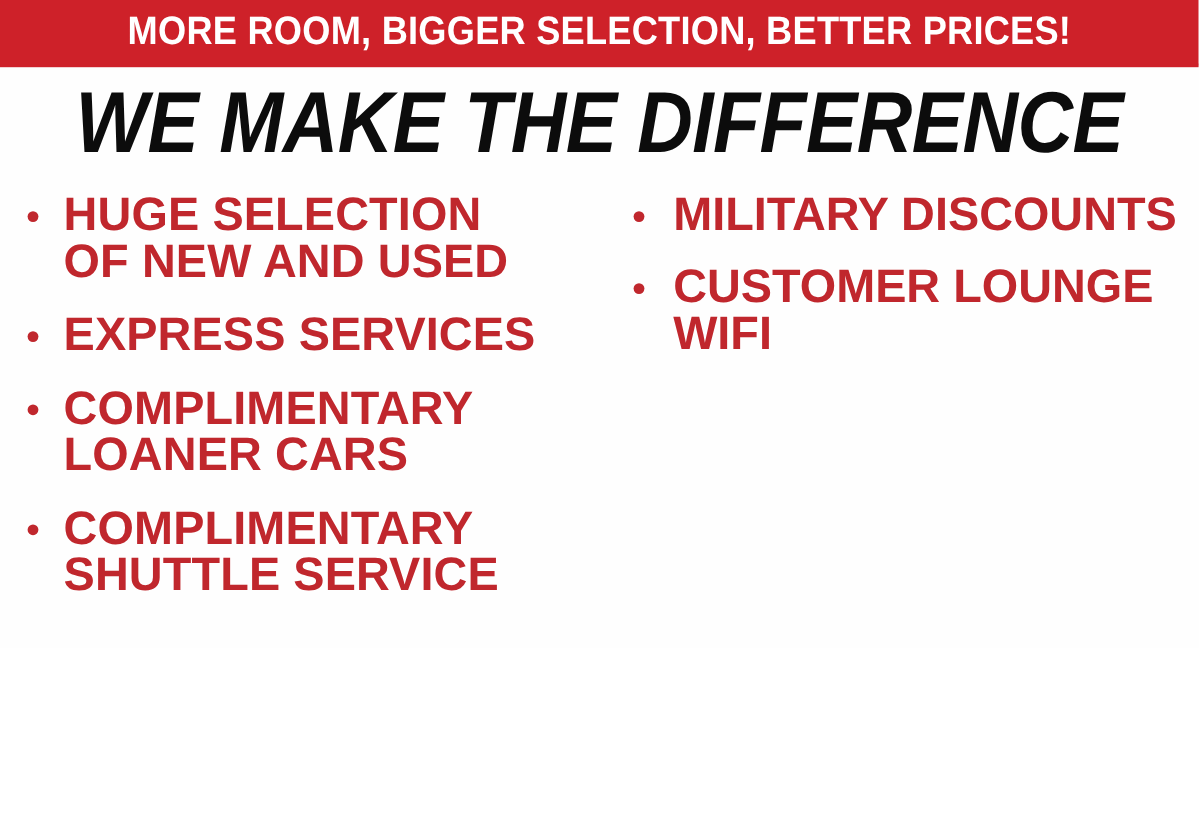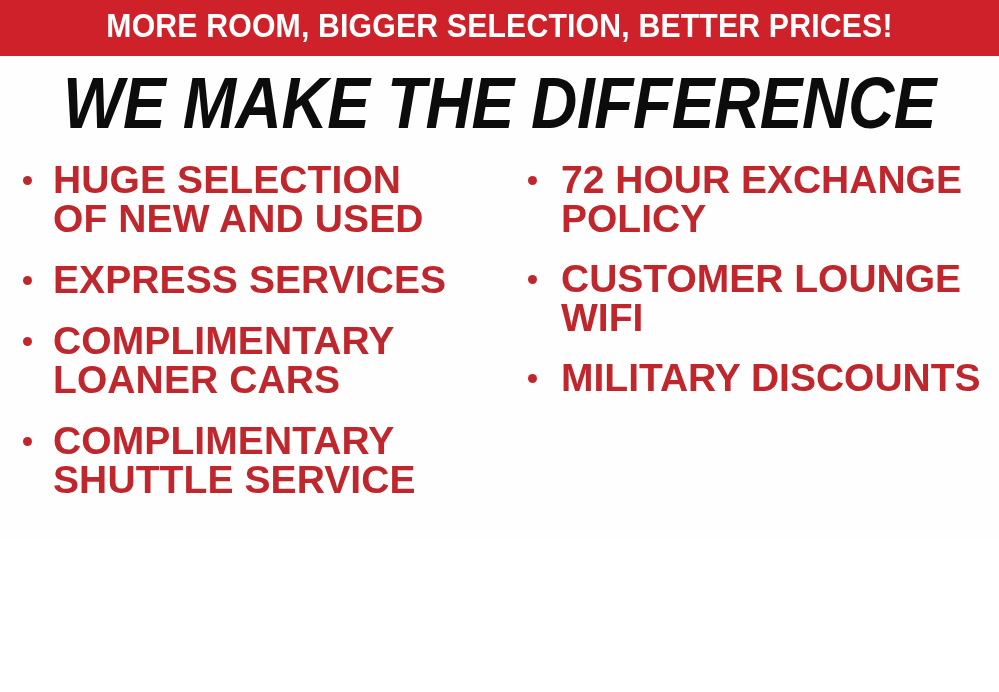--- a/index.html
+++ b/index.html
@@ -152,28 +152,23 @@
       <div class="bullet-item">
         <span class="bullet-dot"></span>
         <span class="bullet-text">COMPLIMENTARY
 SHUTTLE SERVICE</span>
       </div>
     </div>
 
     <div class="col col-right">
       <div class="bullet-item">
         <span class="bullet-dot"></span>
-        <span class="bullet-text">72 HOUR EXCHANGE
-POLICY</span>
+        <span class="bullet-text">MILITARY DISCOUNTS</span>
       </div>
       <div class="bullet-item">
         <span class="bullet-dot"></span>
         <span class="bullet-text">CUSTOMER LOUNGE
 WIFI</span>
-      </div>
-      <div class="bullet-item">
-        <span class="bullet-dot"></span>
-        <span class="bullet-text">MILITARY DISCOUNTS</span>
       </div>
     </div>
 
   </div>
 </div>
 
 </body></html>

